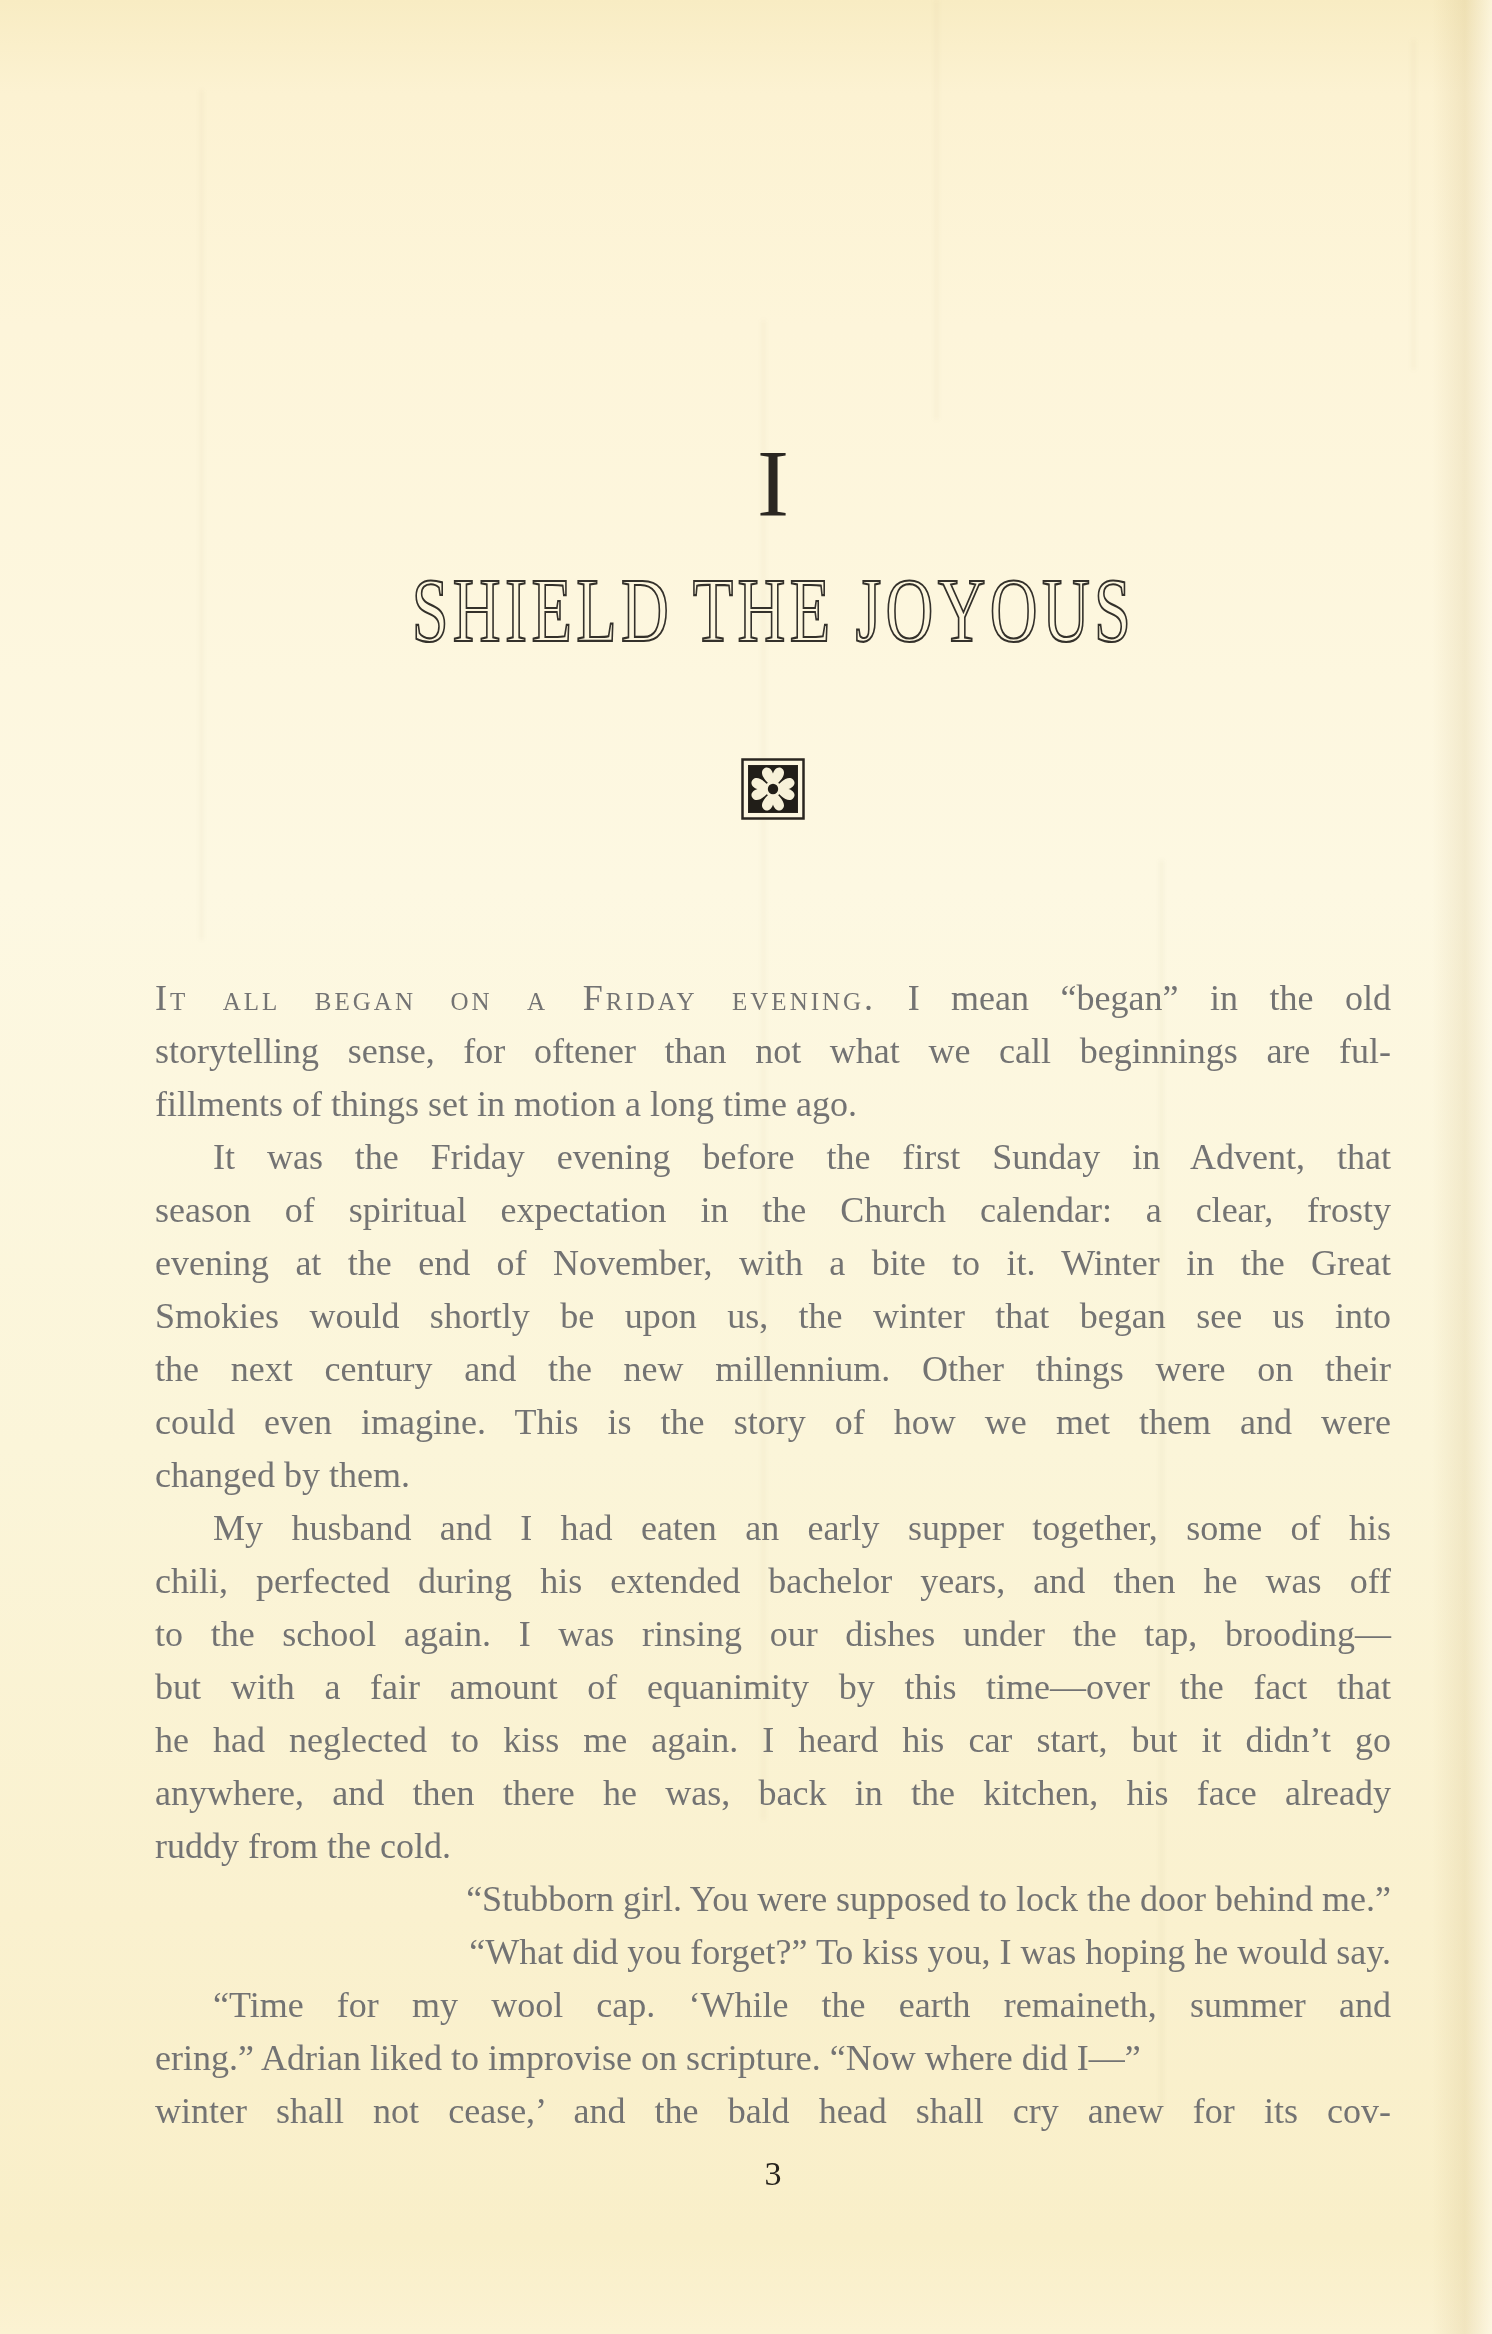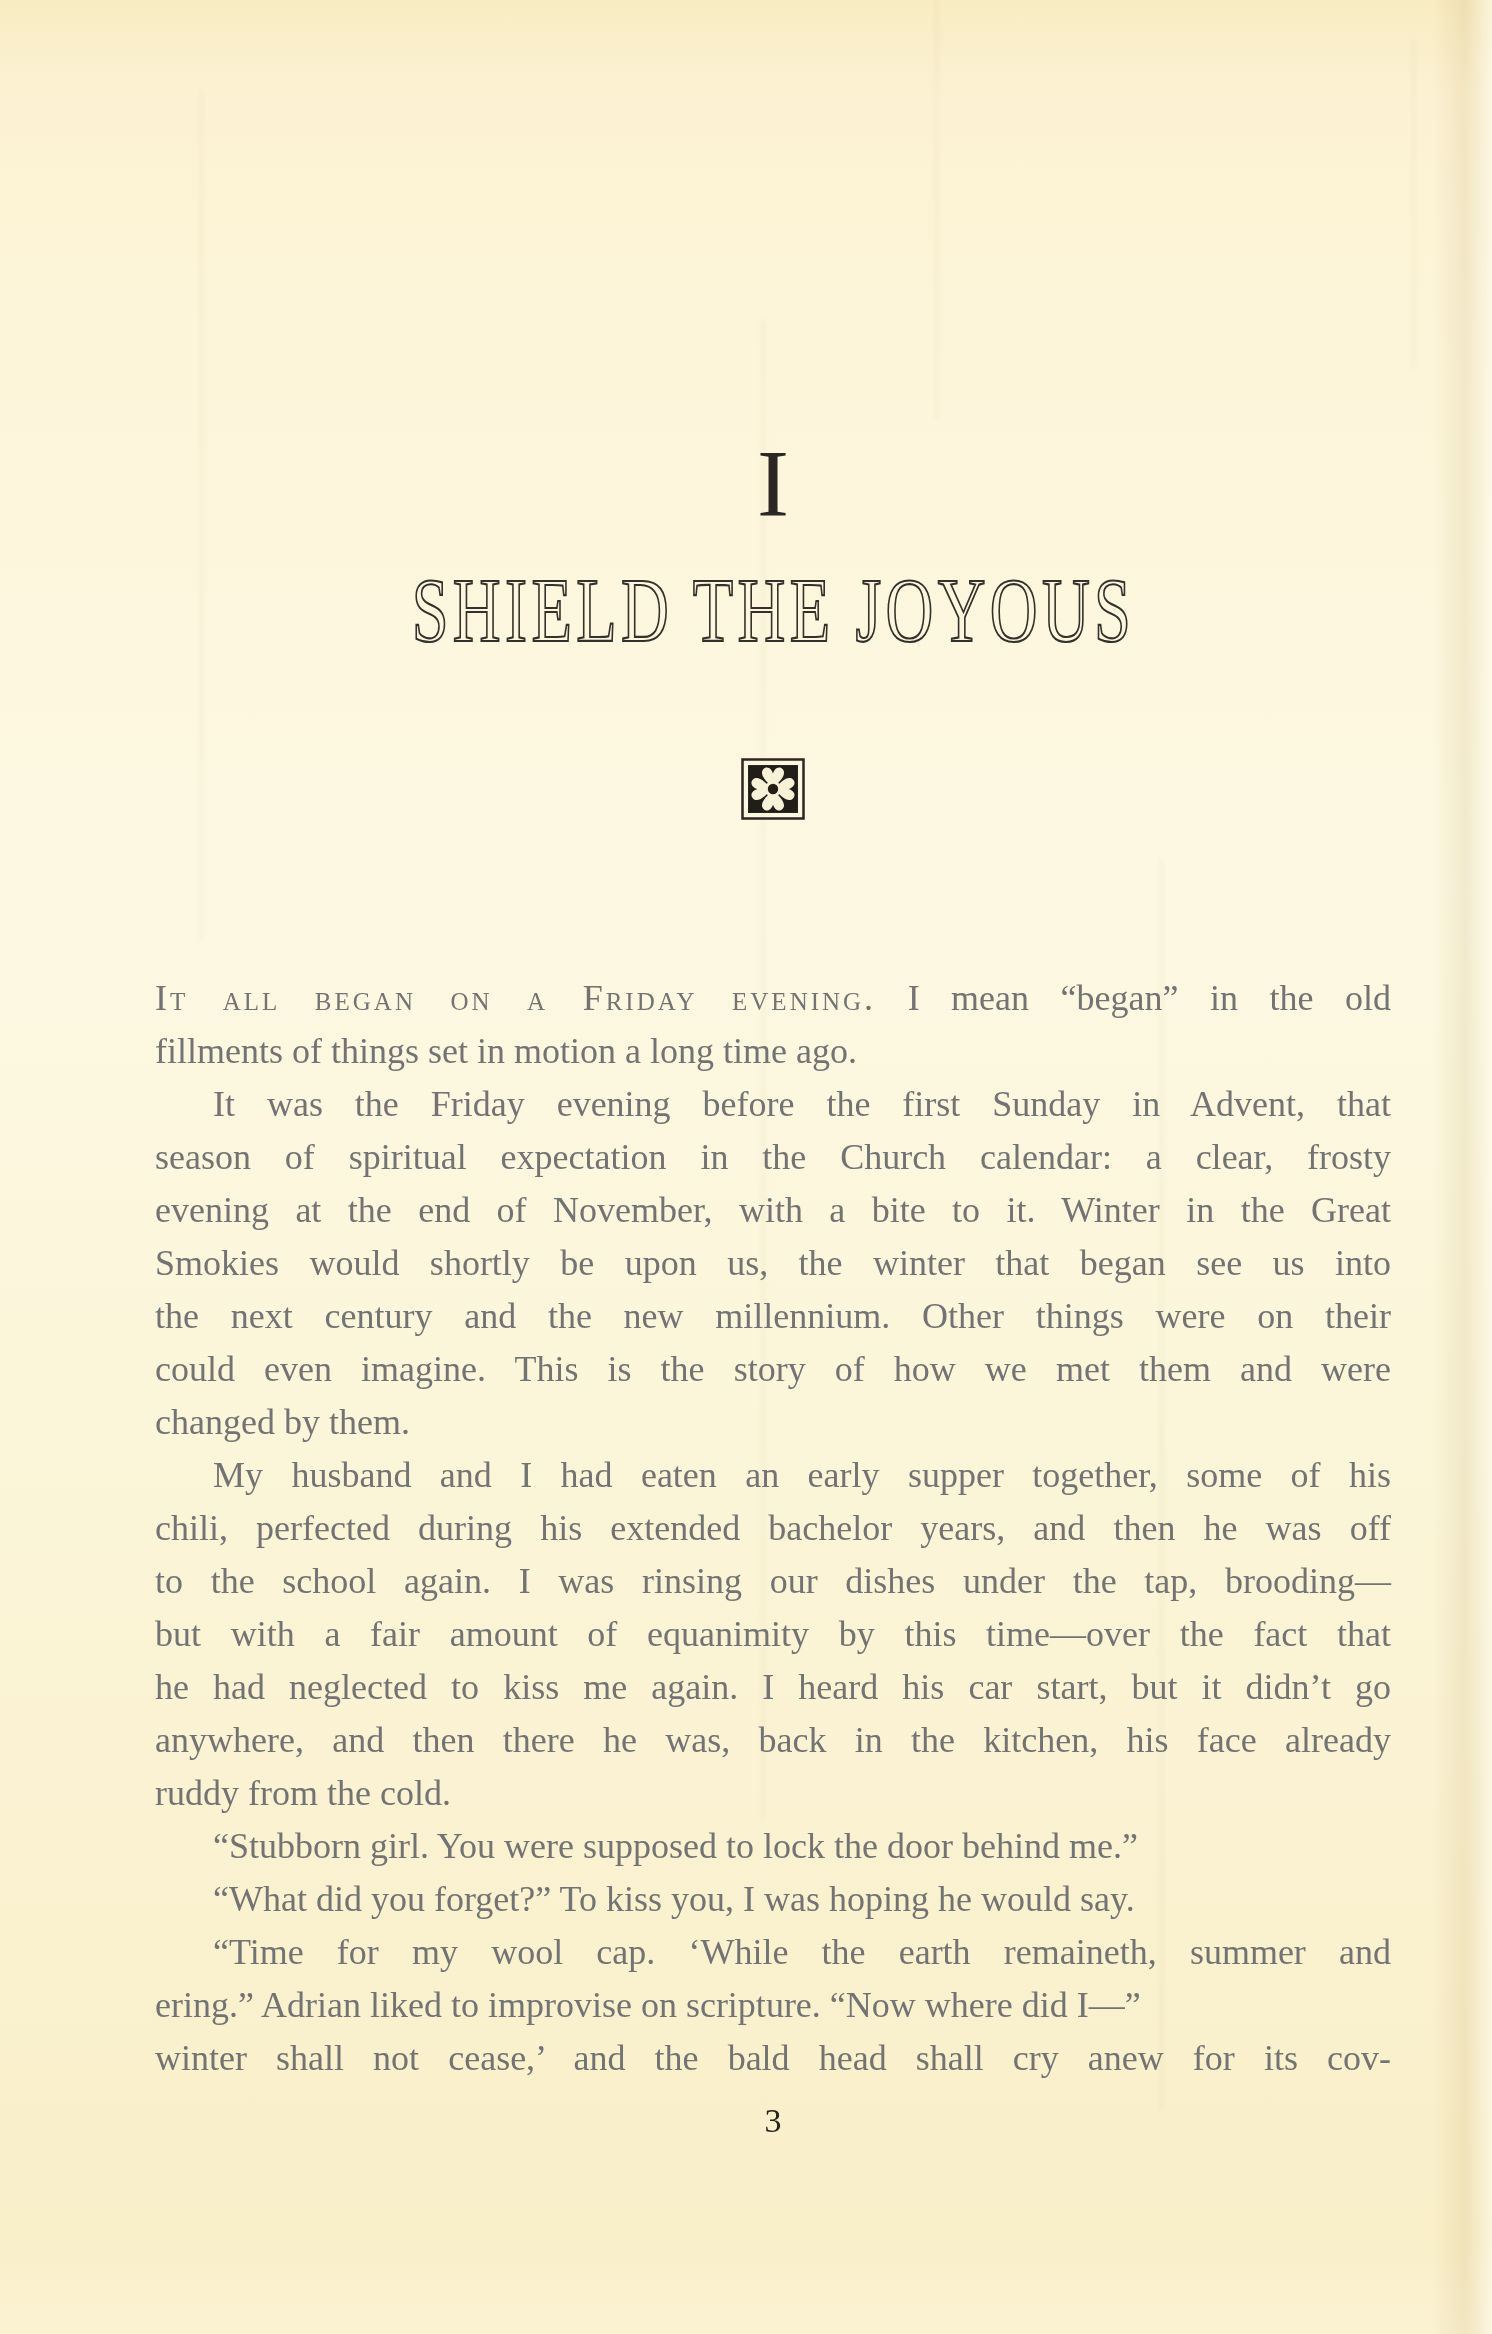--- a/index.html
+++ b/index.html
@@ -64,21 +64,21 @@
   .ornament-wrap svg { display: inline-block; vertical-align: top; }
 
   .bodytext {
     margin-top: 152px;
     font-size: 36px;
     line-height: 53px;
     color: #737373;
   }
   .line { text-align: left; white-space: normal; }
   .line.j { text-align: justify; text-align-last: justify; }
-  .line.ind { text-indent: 58px; }
+  .line.ind { text-indent: 58px; text-align: right; }
   .lead {
     font-variant: small-caps;
     letter-spacing: 3px;
   }
 
   .pagenum {
     margin-top: 16px;
     text-align: center;
     font-size: 34px;
     line-height: 40px;
@@ -115,20 +115,21 @@
           <use href="#petal" transform="rotate(180 32 31)"></use>
           <use href="#petal" transform="rotate(270 32 31)"></use>
           <circle cx="32" cy="31" r="8" fill="#f7f1d8"></circle>
           <circle cx="32" cy="31" r="5.2" fill="#211e18"></circle>
         </g>
       </svg>
     </div>
 
     <div class="bodytext">
       <div class="line j"><span class="lead">It all began on a Friday evening.</span><span> I mean “began” in the old</span></div>
+      <div class="line j">storytelling sense, for oftener than not what we call beginnings are ful-</div>
       <div class="line">fillments of things set in motion a long time ago.</div>
       <div class="line j ind">It was the Friday evening before the first Sunday in Advent, that</div>
       <div class="line j">season of spiritual expectation in the Church calendar: a clear, frosty</div>
       <div class="line j">evening at the end of November, with a bite to it. Winter in the Great</div>
       <div class="line j">Smokies would shortly be upon us, the winter that began see us into</div>
       <div class="line j">the next century and the new millennium. Other things were on their</div>
       <div class="line j">could even imagine. This is the story of how we met them and were</div>
       <div class="line">changed by them.</div>
       <div class="line j ind">My husband and I had eaten an early supper together, some of his</div>
       <div class="line j">chili, perfected during his extended bachelor years, and then he was off</div>

